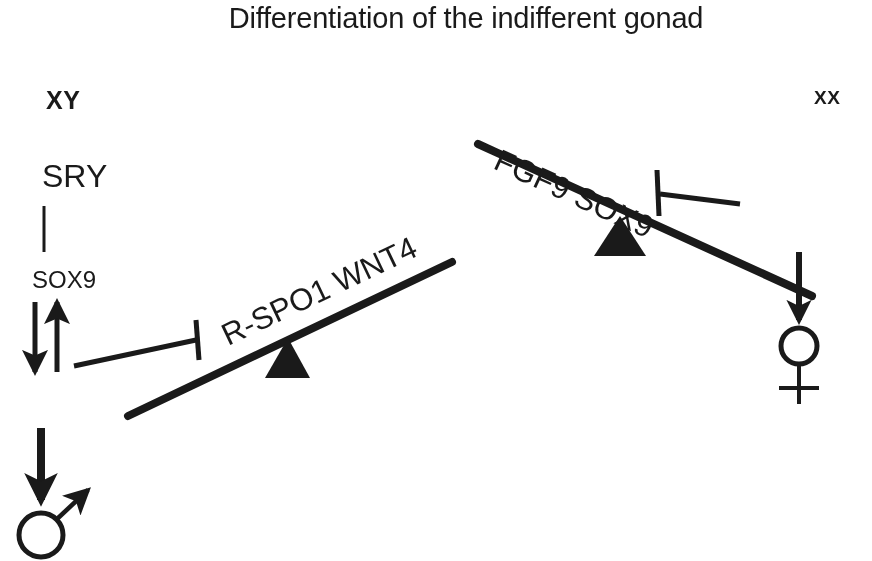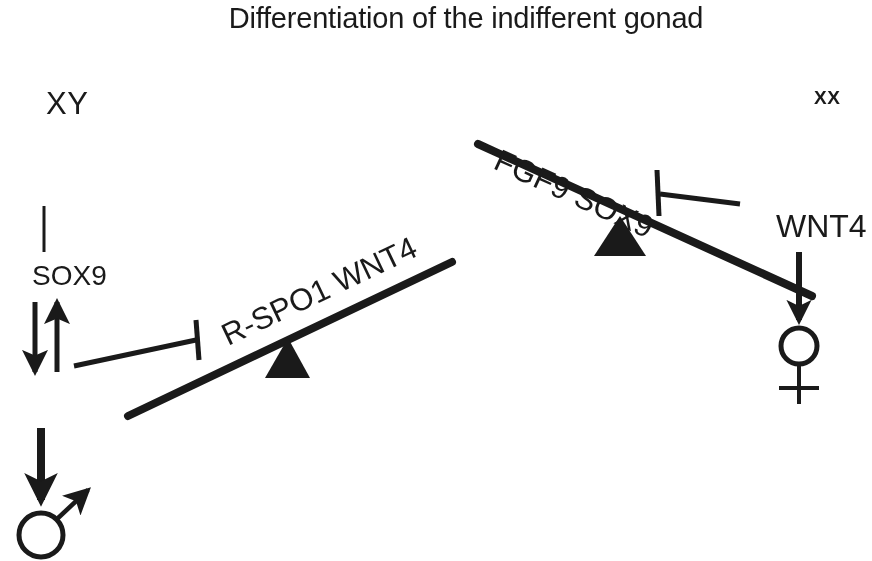--- a/index.html
+++ b/index.html
@@ -35,40 +35,40 @@
     left: 0;
     top: 4px;
     width: 872px;
     text-align: center;
     font-size: 29px;
     letter-spacing: -0.2px;
   }
   #karyotype-xy {
     left: 16px;
     top: 88px;
-    font-size: 31px;
-    font-weight: normal;
+    font-size: 25px;
+    font-weight: bold;
     letter-spacing: 0.5px;
   }
   #karyotype-xx {
     left: 784px;
     top: 88px;
     font-size: 19px;
     font-weight: bold;
     letter-spacing: 0.5px;
   }
   #gene-sry {
     left: 12px;
     top: 160px;
     font-size: 32px;
   }
   #gene-sox9 {
     left: 2px;
-    top: 262px;
-    font-size: 28px;
+    top: 268px;
+    font-size: 24px;
   }
   #gene-fgf9 {
     left: 4px;
     top: 382px;
     font-size: 32px;
   }
   #gene-rspo1-right {
     left: 746px;
     top: 168px;
     font-size: 32px;
@@ -87,23 +87,23 @@
 </head>
 <body>
 
 <div id="stage">
 
   <div class="txt" id="page-title">Differentiation of the indifferent gonad</div>
 
   <div class="txt" id="karyotype-xy">XY</div>
   <div class="txt" id="karyotype-xx">XX</div>
 
+  <div class="txt" id="gene-sry">SRY</div>
   <div class="txt" id="gene-sox9">SOX9</div>
 
-  <div class="txt" id="gene-wnt4-right">WNT4</div>
 
   <svg id="diagram-svg" viewBox="0 0 872 561" xmlns="http://www.w3.org/2000/svg">
 
     <defs>
       <marker id="arrowThin" viewBox="0 0 10 10" refX="8.5" refY="5" markerWidth="5.2" markerHeight="5.2" orient="auto-start-reverse">
         <path d="M 0 0 L 10 5 L 0 10 L 2.2 5 z" fill="#1a1a1a"></path>
       </marker>
       <marker id="arrowThick" viewBox="0 0 10 10" refX="8" refY="5" markerWidth="4.2" markerHeight="4.2" orient="auto-start-reverse">
         <path d="M 0 0 L 10 5 L 0 10 L 2.4 5 z" fill="#1a1a1a"></path>
       </marker>

